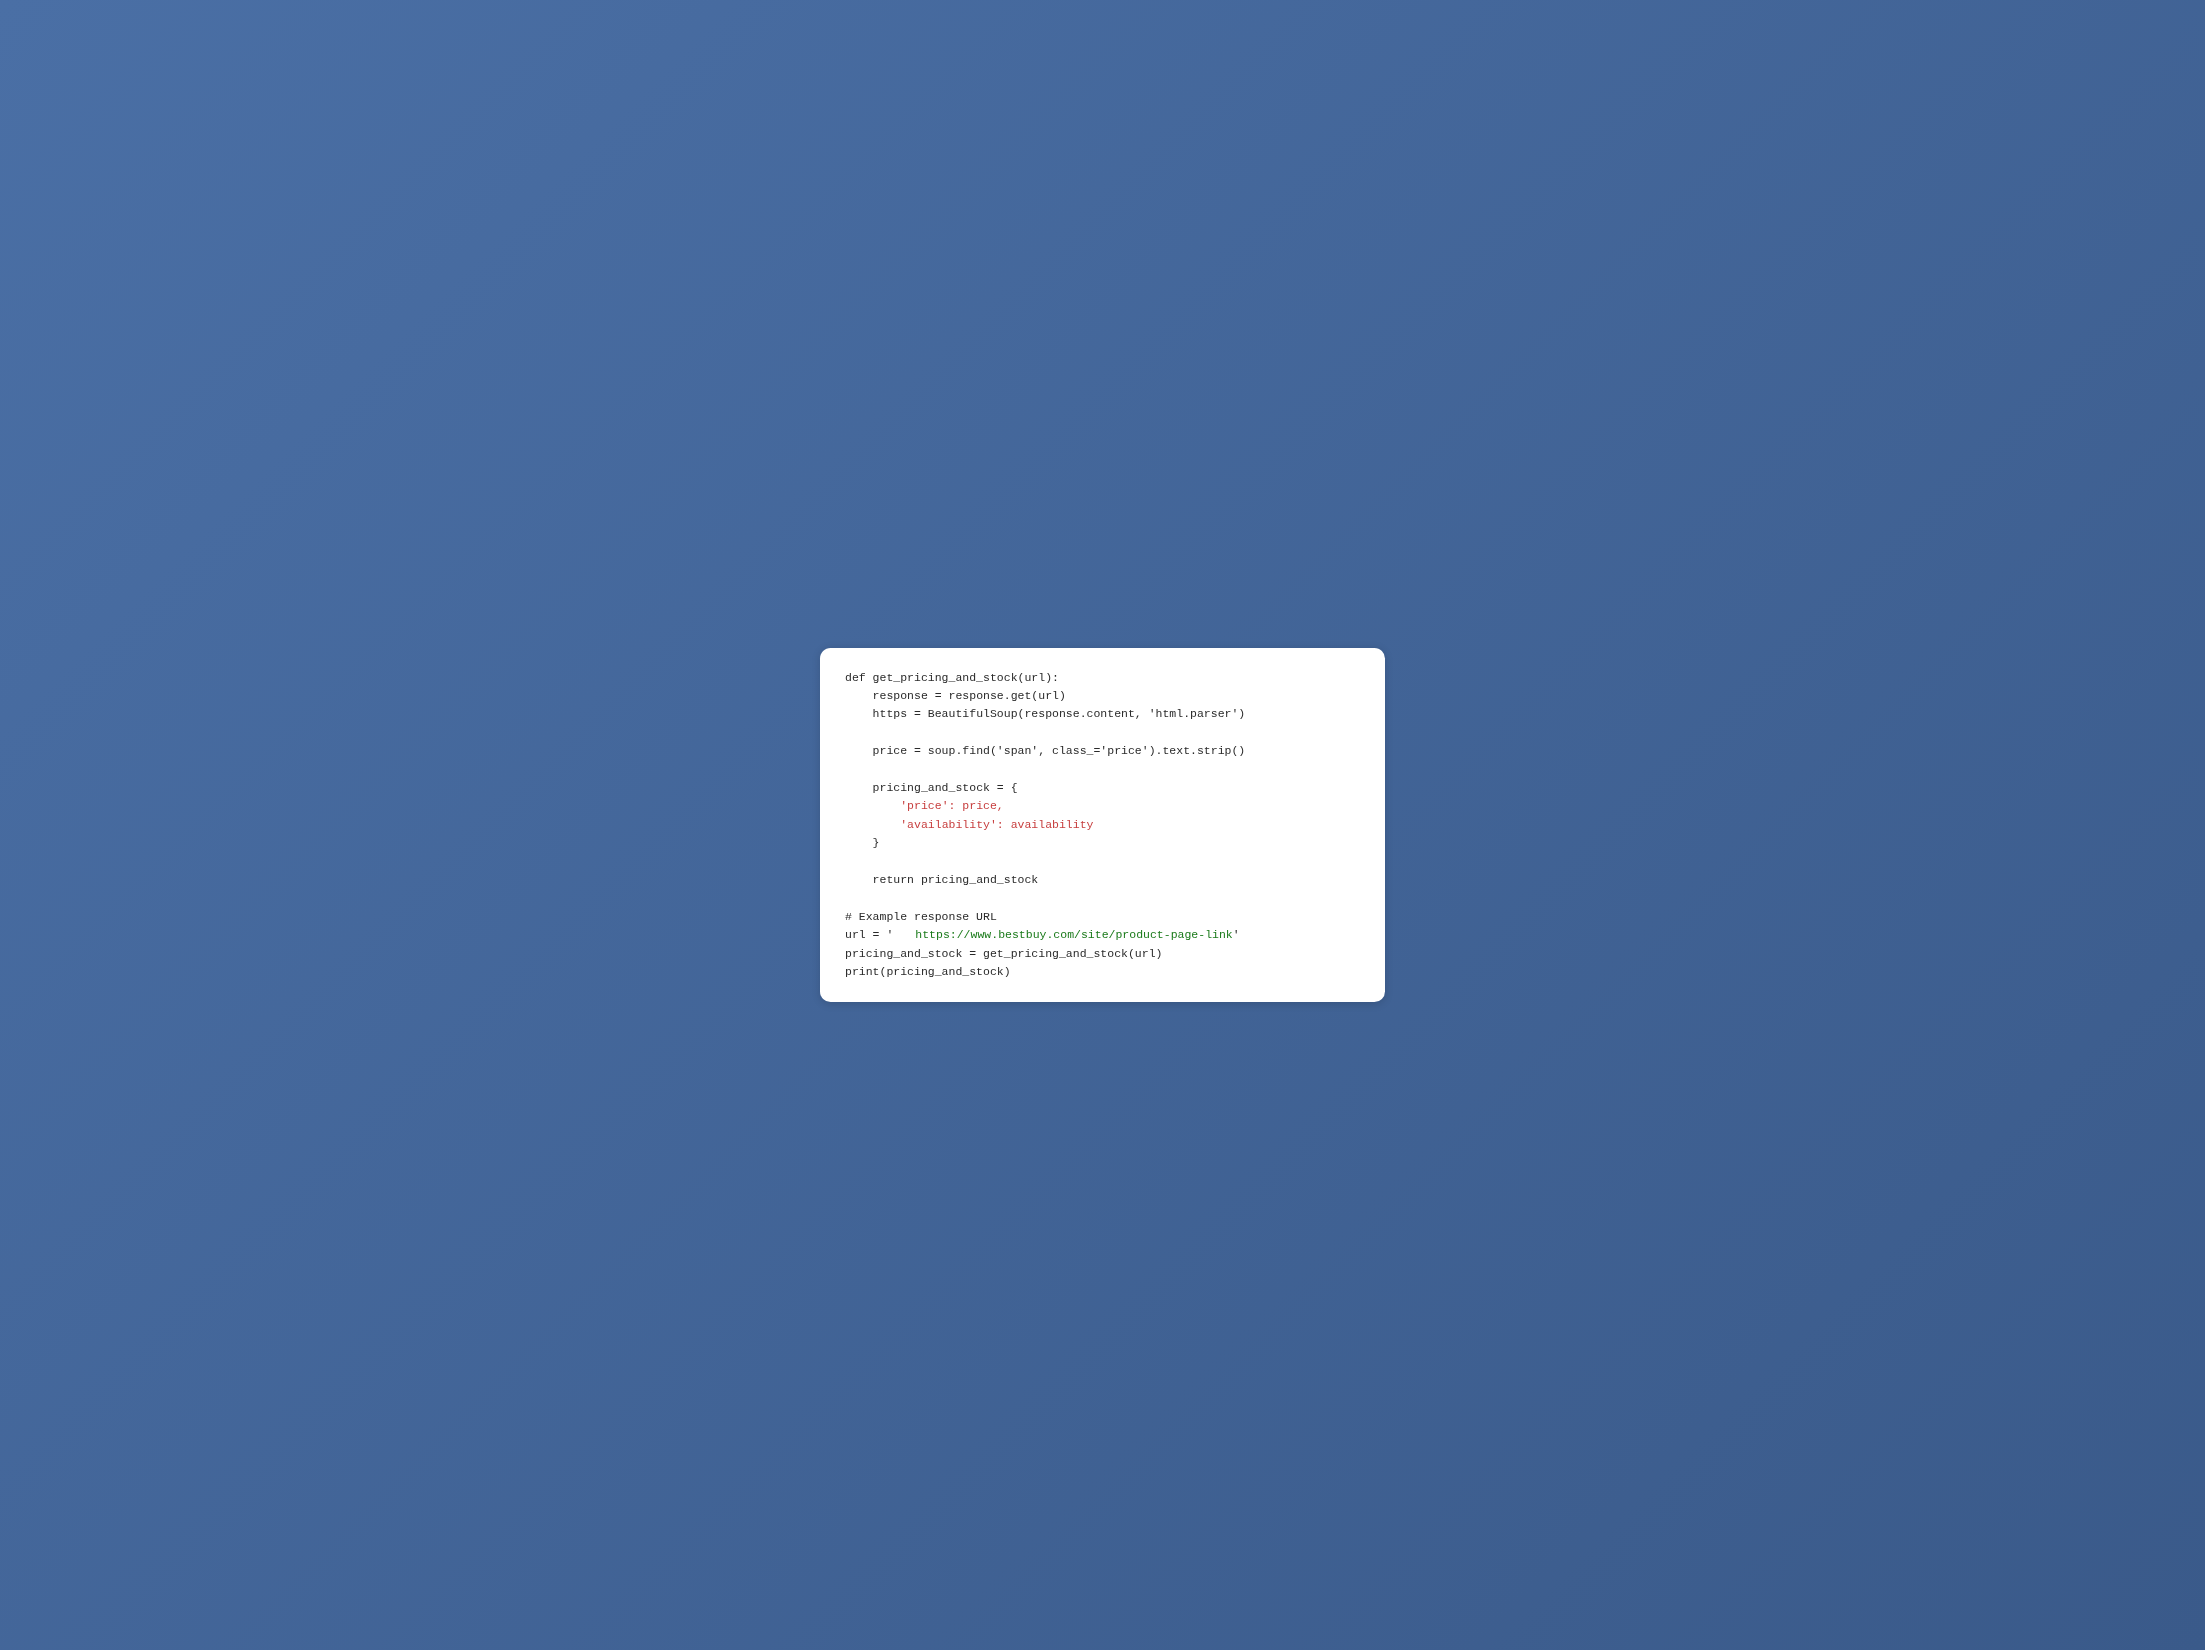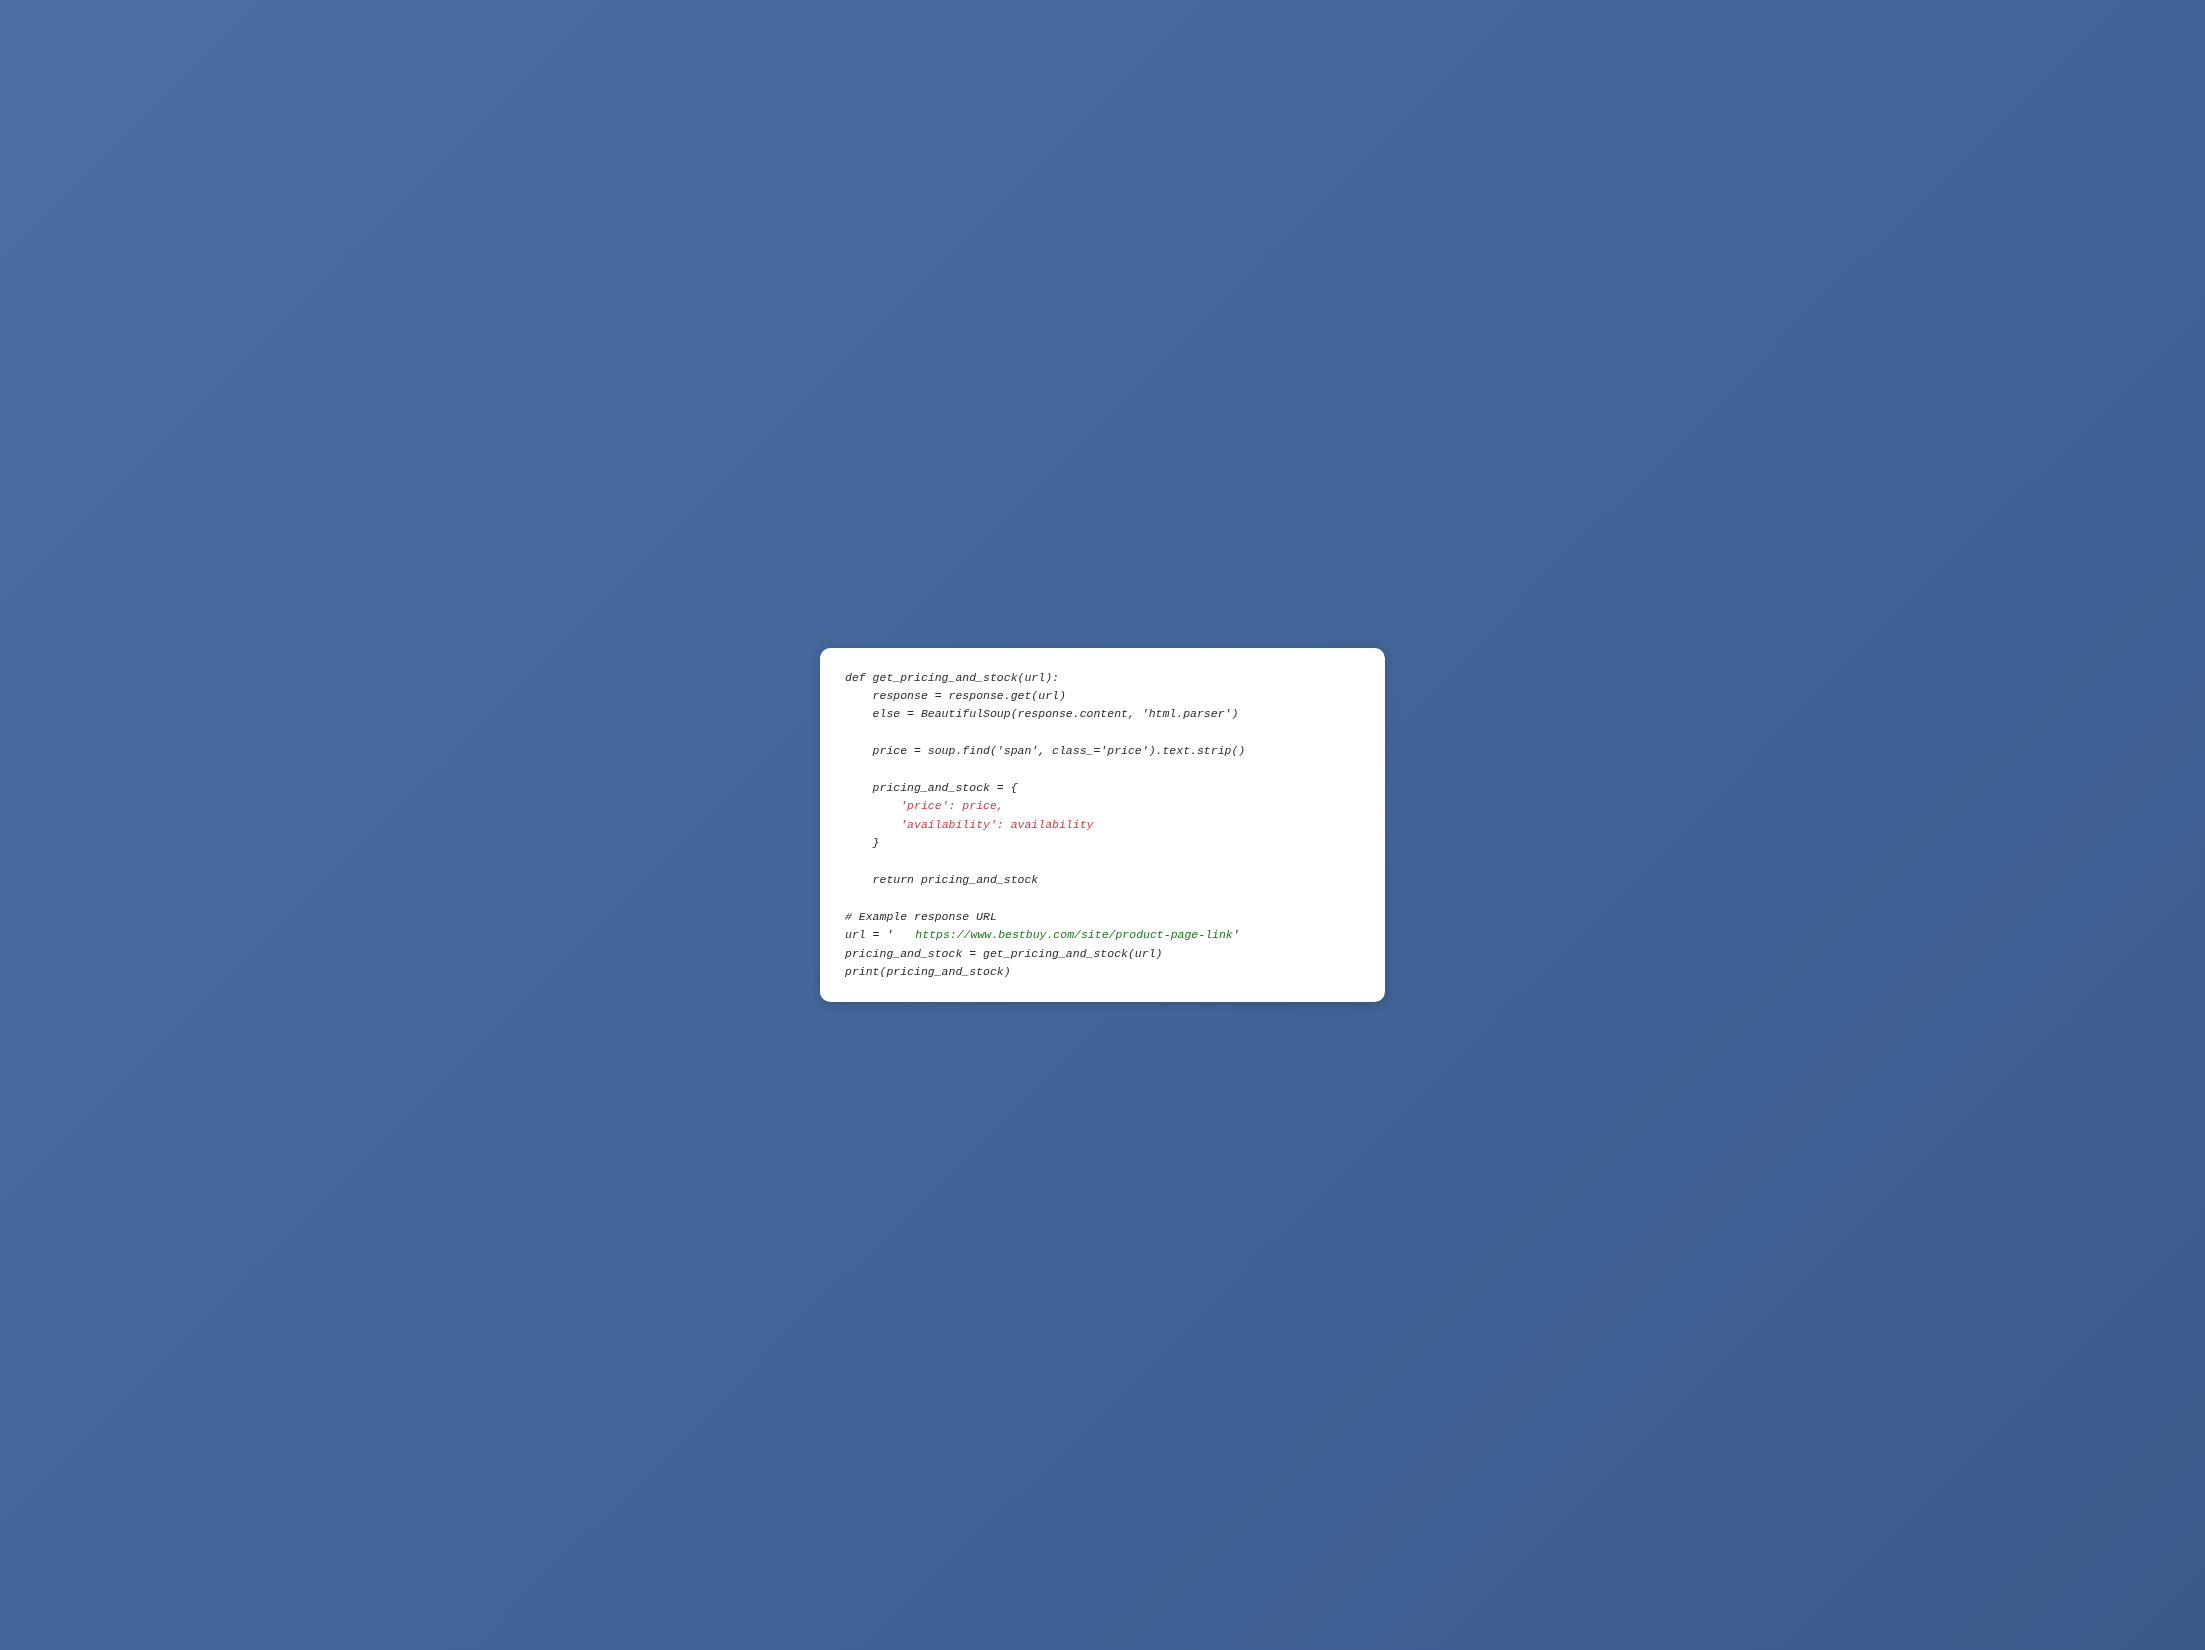--- a/index.html
+++ b/index.html
@@ -1,19 +1,18 @@
 <!DOCTYPE html>
 <html style="font-size:7px"><head>
   <meta charset="utf-8">
   <style>
     * {
       margin: 0;
       padding: 0;
       box-sizing: border-box;
-      font-style: italic;
     }
     body {
       background: linear-gradient(135deg, #4a6fa5 0%, #3a5a8a 100%);
       min-height: 100vh;
       padding: 8.8px;
       display: flex;
       align-items: center;
       justify-content: center;
     }
     .code-container {
@@ -35,21 +34,21 @@
     .tok-default { color: #2a2a2a; }
     .tok-string { color: #c73e3e; margin-top: 6px; }
     .tok-url { color: #1a7a1a; margin-left: 22px; }
   </style>
 </head>
 <body>
 
 <div class="code-container">
   <pre id="code-pre"><span class="tok-default">def get_pricing_and_stock(url):
 </span><span class="tok-default">    response = response.get(url)
-</span><span class="tok-default">    else = BeautifulSoup(response.content, 'html.parser')
+</span><span class="tok-default">    https = BeautifulSoup(response.content, 'html.parser')
 </span><span class="tok-default">
 </span><span class="tok-default">    price = soup.find('span', class_='price').text.strip()
 </span><span class="tok-default">
 </span><span class="tok-default">    pricing_and_stock = {
 </span><span class="tok-default">        </span><span class="tok-string">'price': price,</span><span class="tok-default">
 </span><span class="tok-default">        </span><span class="tok-string">'availability': availability</span><span class="tok-default">
 </span><span class="tok-default">    }
 </span><span class="tok-default">
 </span><span class="tok-default">    return pricing_and_stock
 </span><span class="tok-default">

